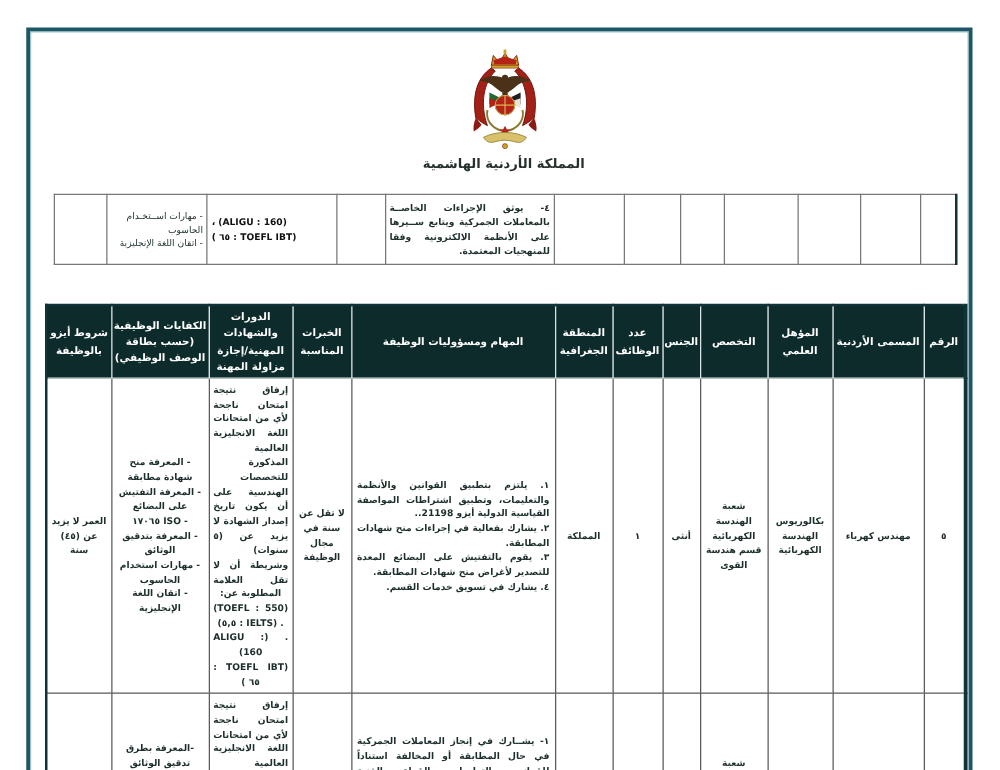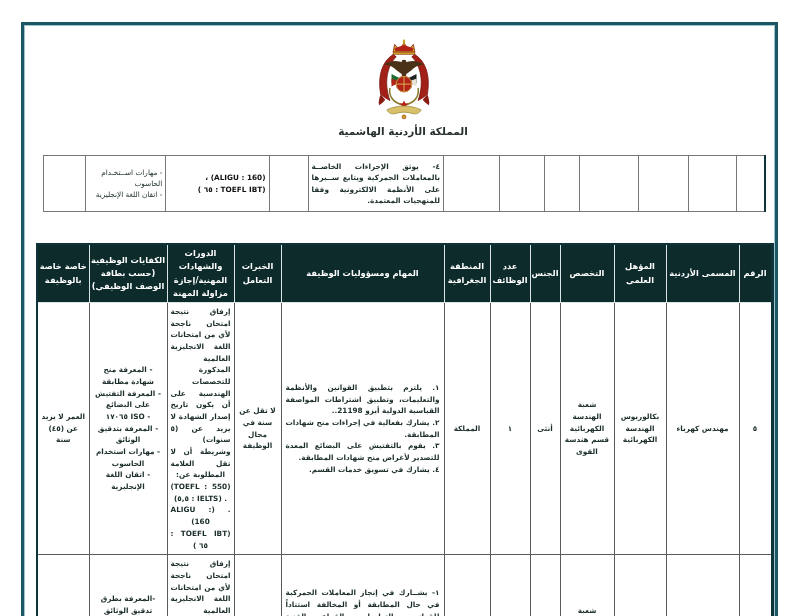--- a/index.html
+++ b/index.html
@@ -29,21 +29,21 @@
   }
   
   table{border-collapse:collapse;table-layout:fixed;direction:rtl;}
   .cont-table{
     position:absolute;left:19px;top:130px;width:723px;
     border:1px solid #6a6a6a;border-right:2px solid #10333a;
   }
   .cont-table td{
     border:1px solid #777;vertical-align:middle;padding:2px 3px;
     font-size:7.3px;line-height:1.55;color:var(--ink);
-    white-space:pre-wrap;text-align:right;height:56px;
+    white-space:pre-wrap;text-align:left;height:56px;
   }
   .cont-table td.c-tasks{text-align:justify;text-align-last:right;font-weight:600;}
   .cont-table td.c-competencies{text-align:right;font-weight:400;}
   .cont-table td.c-certificates{font-weight:bold;color:#111;}
   .main-table{
     position:absolute;left:12px;top:218px;width:735px;
     border:2px solid #10333a;border-right:3px solid #10333a;
   }
   .main-table th{
     background:var(--header-bg);color:#ffffff;border:1px solid #d9e4e4;
@@ -169,24 +169,24 @@
     <thead>
       <tr>
           <th class="c-num">الرقم</th>
           <th class="c-title">المسمى الأردنية</th>
           <th class="c-qualification">المؤهل العلمي</th>
           <th class="c-specialization">التخصص</th>
           <th class="c-gender">الجنس</th>
           <th class="c-count">عدد الوظائف</th>
           <th class="c-region">المنطقة الجغرافية</th>
           <th class="c-tasks">المهام ومسؤوليات الوظيفة</th>
-          <th class="c-experience">الخبرات التعامل</th>
+          <th class="c-experience">الخبرات المناسبة</th>
           <th class="c-certificates">الدورات والشهادات المهنية/إجازة مزاولة المهنة</th>
           <th class="c-competencies">الكفايات الوظيفية (حسب بطاقة الوصف الوظيفي)</th>
-          <th class="c-conditions">خاصة خاصة بالوظيفة</th>
+          <th class="c-conditions">شروط أيزو بالوظيفة</th>
         </tr>
     </thead>
     <tbody id="main-body">
         <tr>
           <td class="c-num">٥</td>
           <td class="c-title">مهندس كهرباء</td>
           <td class="c-qualification">بكالوريوس الهندسة الكهربائية</td>
           <td class="c-specialization">شعبة الهندسة الكهربائية قسم هندسة القوى</td>
           <td class="c-gender">أنثى</td>
           <td class="c-count">١</td>

